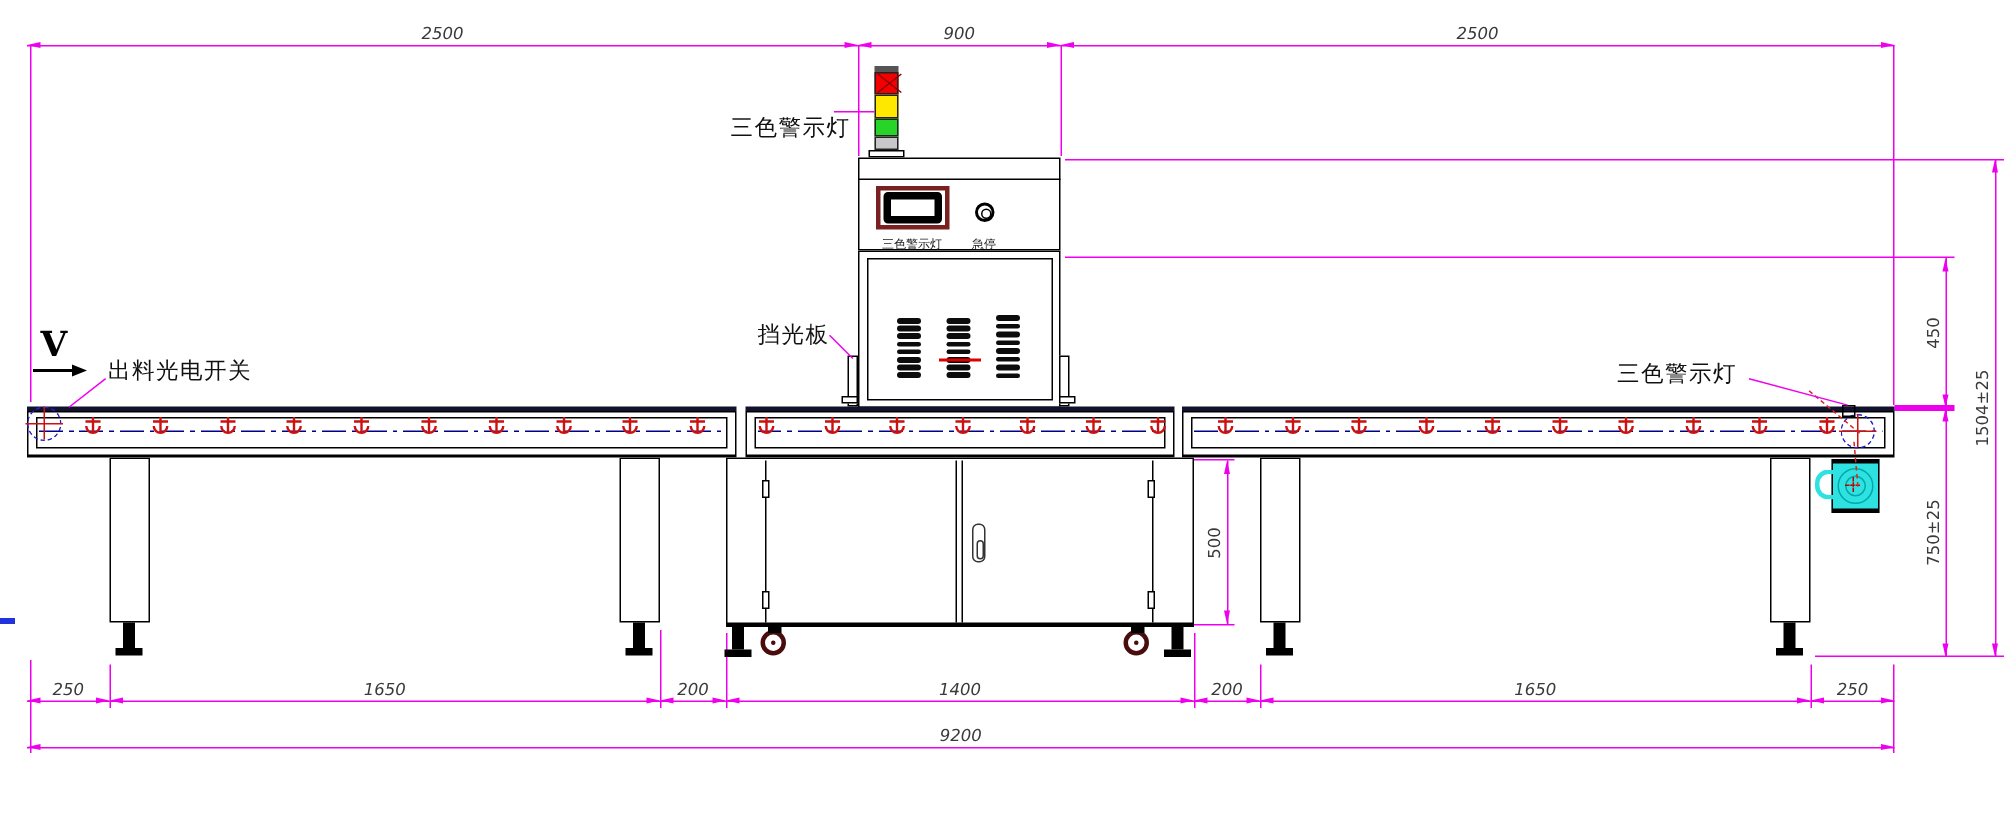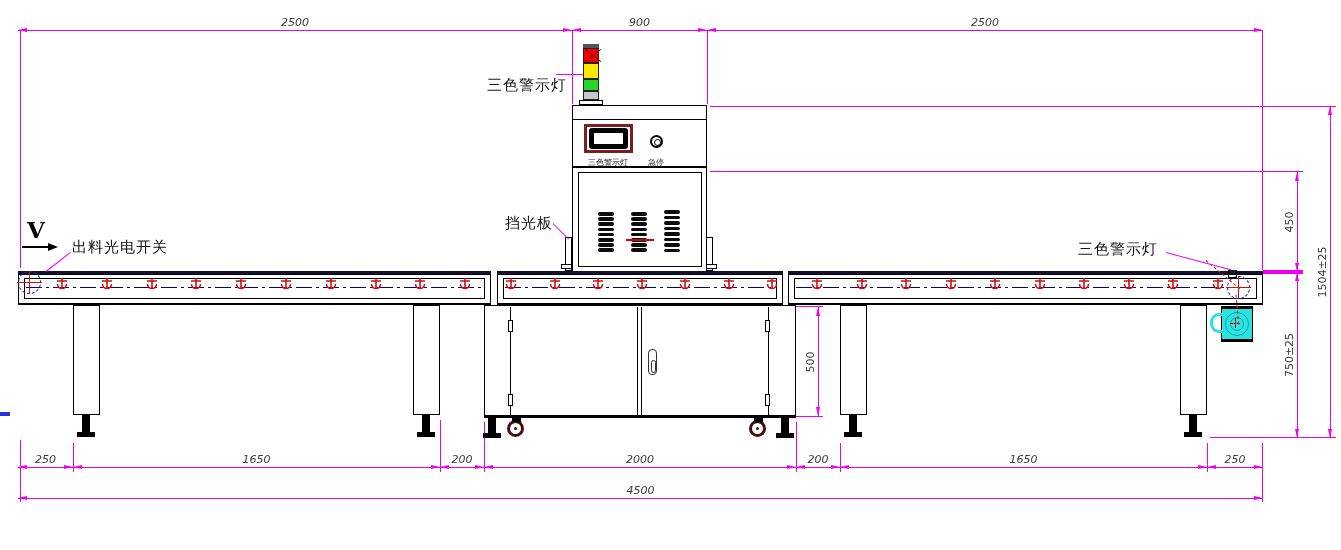--- a/index.html
+++ b/index.html
@@ -91,34 +91,34 @@
   <div class="dimh" style="left:18px;top:467px;width:55px">
       <span class="t">250</span>
     </div>
   <div class="dimh" style="left:73px;top:467px;width:367px">
       <span class="t">1650</span>
     </div>
   <div class="dimh" style="left:440px;top:467px;width:44px">
       <span class="t">200</span>
     </div>
   <div class="dimh" style="left:484px;top:467px;width:312px">
-      <span class="t">2000</span>
+      <span class="t">1400</span>
     </div>
   <div class="dimh" style="left:796px;top:467px;width:44px">
       <span class="t">200</span>
     </div>
   <div class="dimh" style="left:840px;top:467px;width:367px">
       <span class="t">1650</span>
     </div>
   <div class="dimh" style="left:1207px;top:467px;width:56px">
       <span class="t">250</span>
     </div>
 
   <div class="dimh" style="left:18px;top:498px;width:1245px">
-      <span class="t">4500</span>
+      <span class="t">9200</span>
     </div>
 
   <div class="dimv" style="left:1297px;top:172px;height:100px">
       <span class="t">450</span>
     </div>
   <div class="dimv" style="left:1297px;top:272px;height:166px">
       <span class="t">750±25</span>
     </div>
   <div class="dimv" style="left:1330px;top:106px;height:332px">
       <span class="t">1504±25</span>

